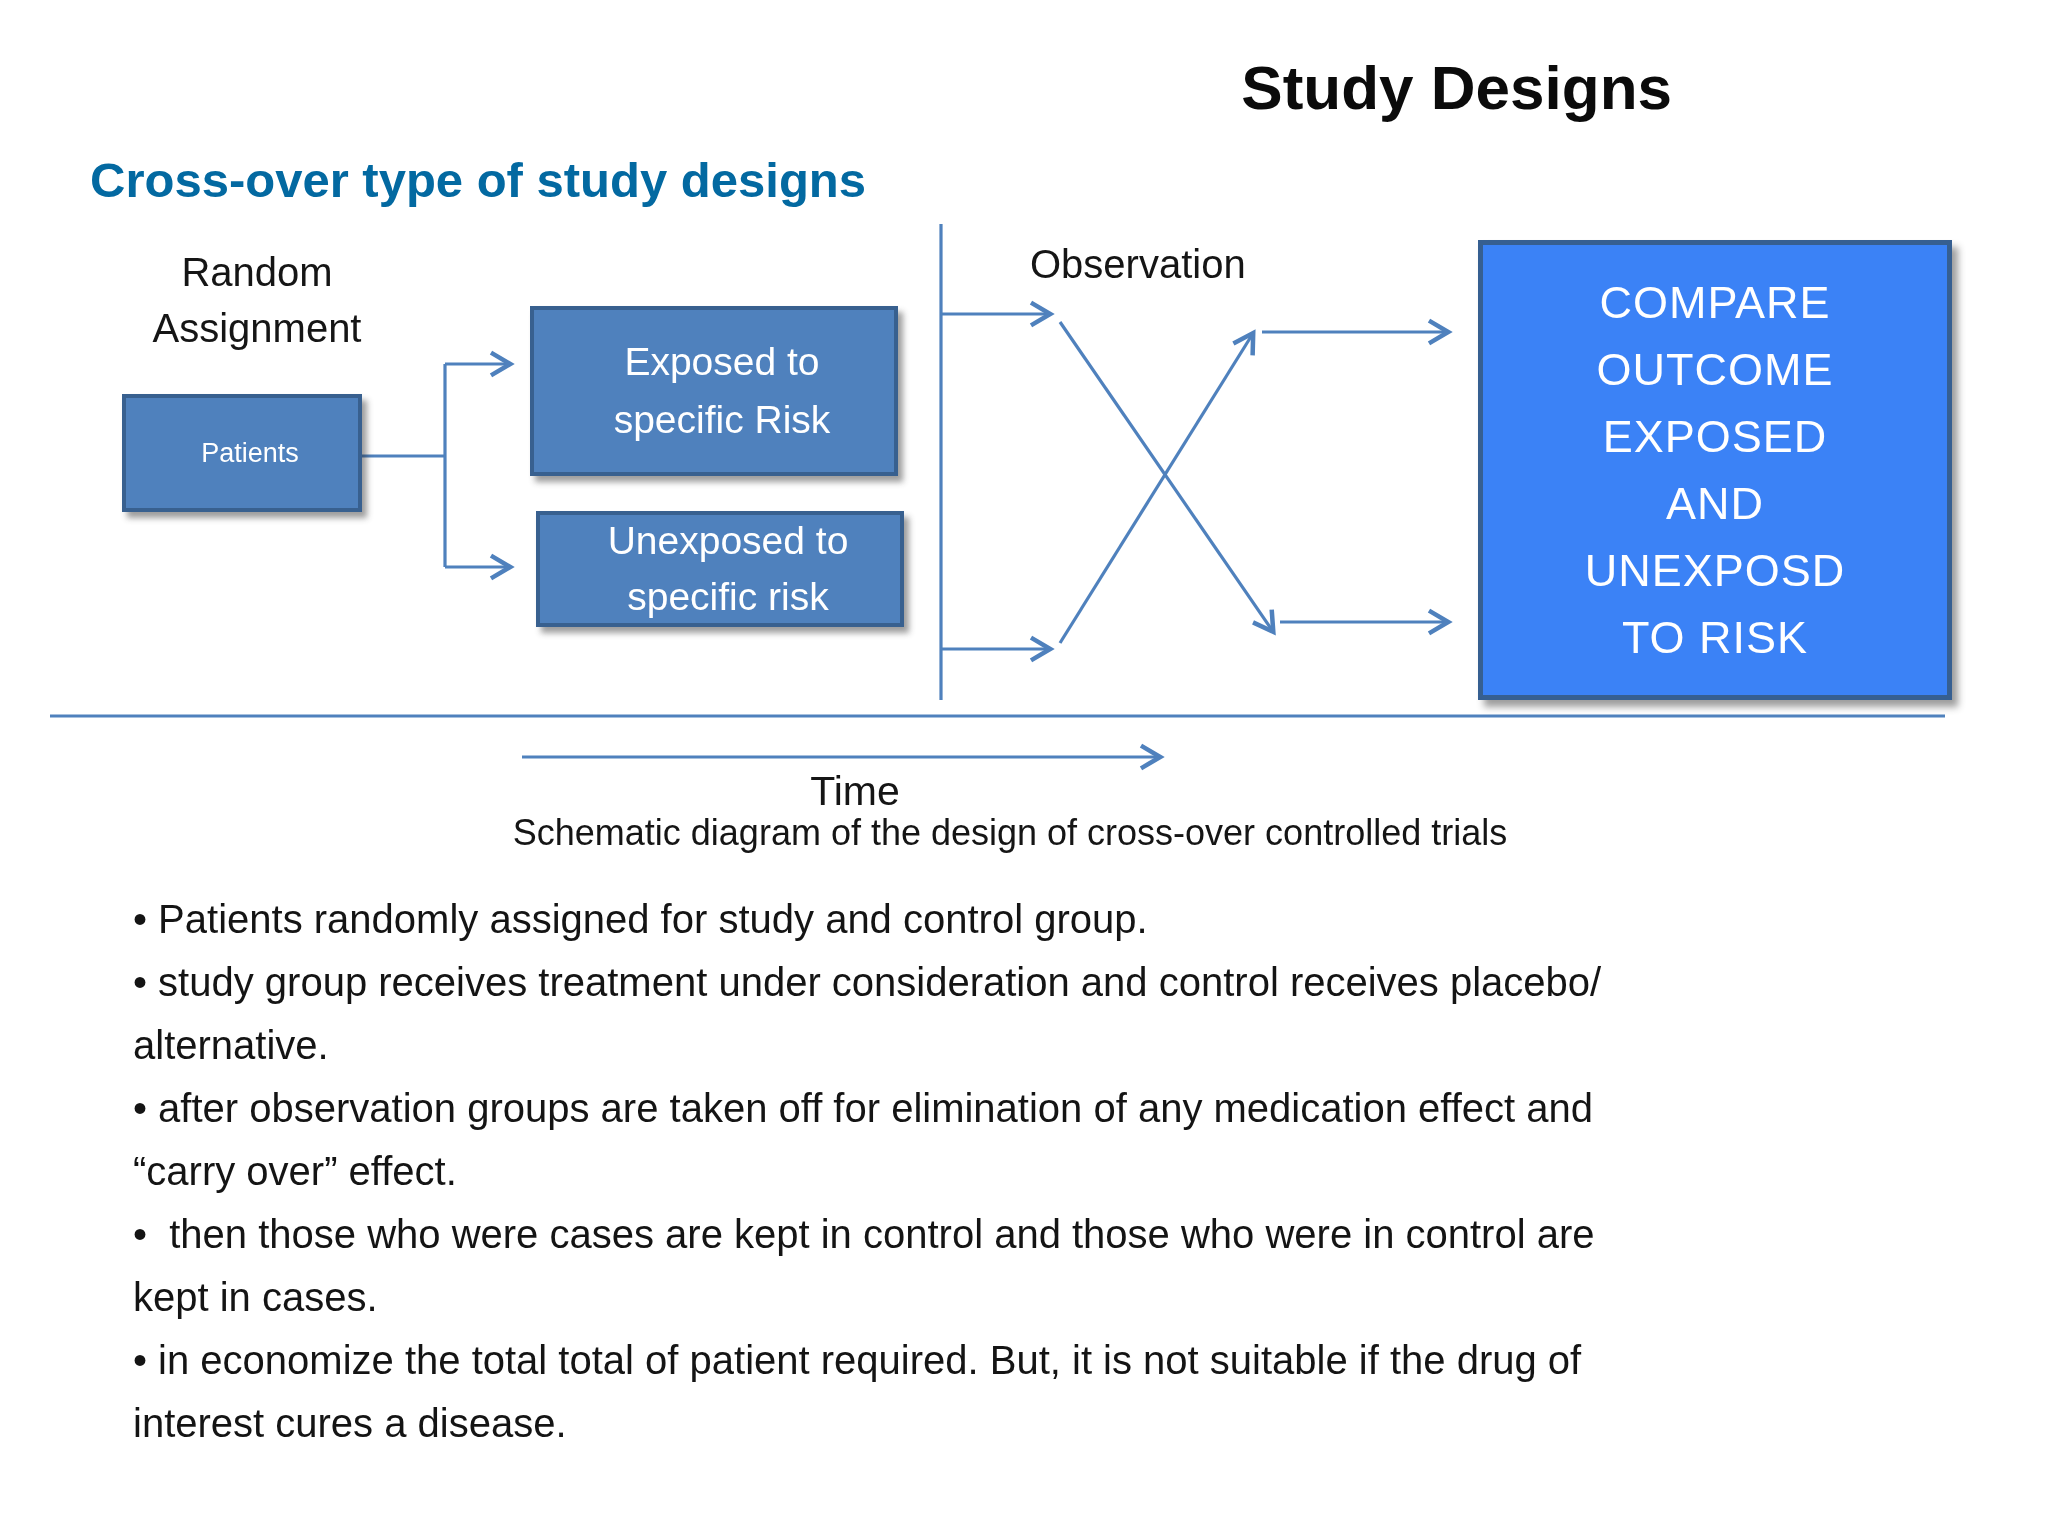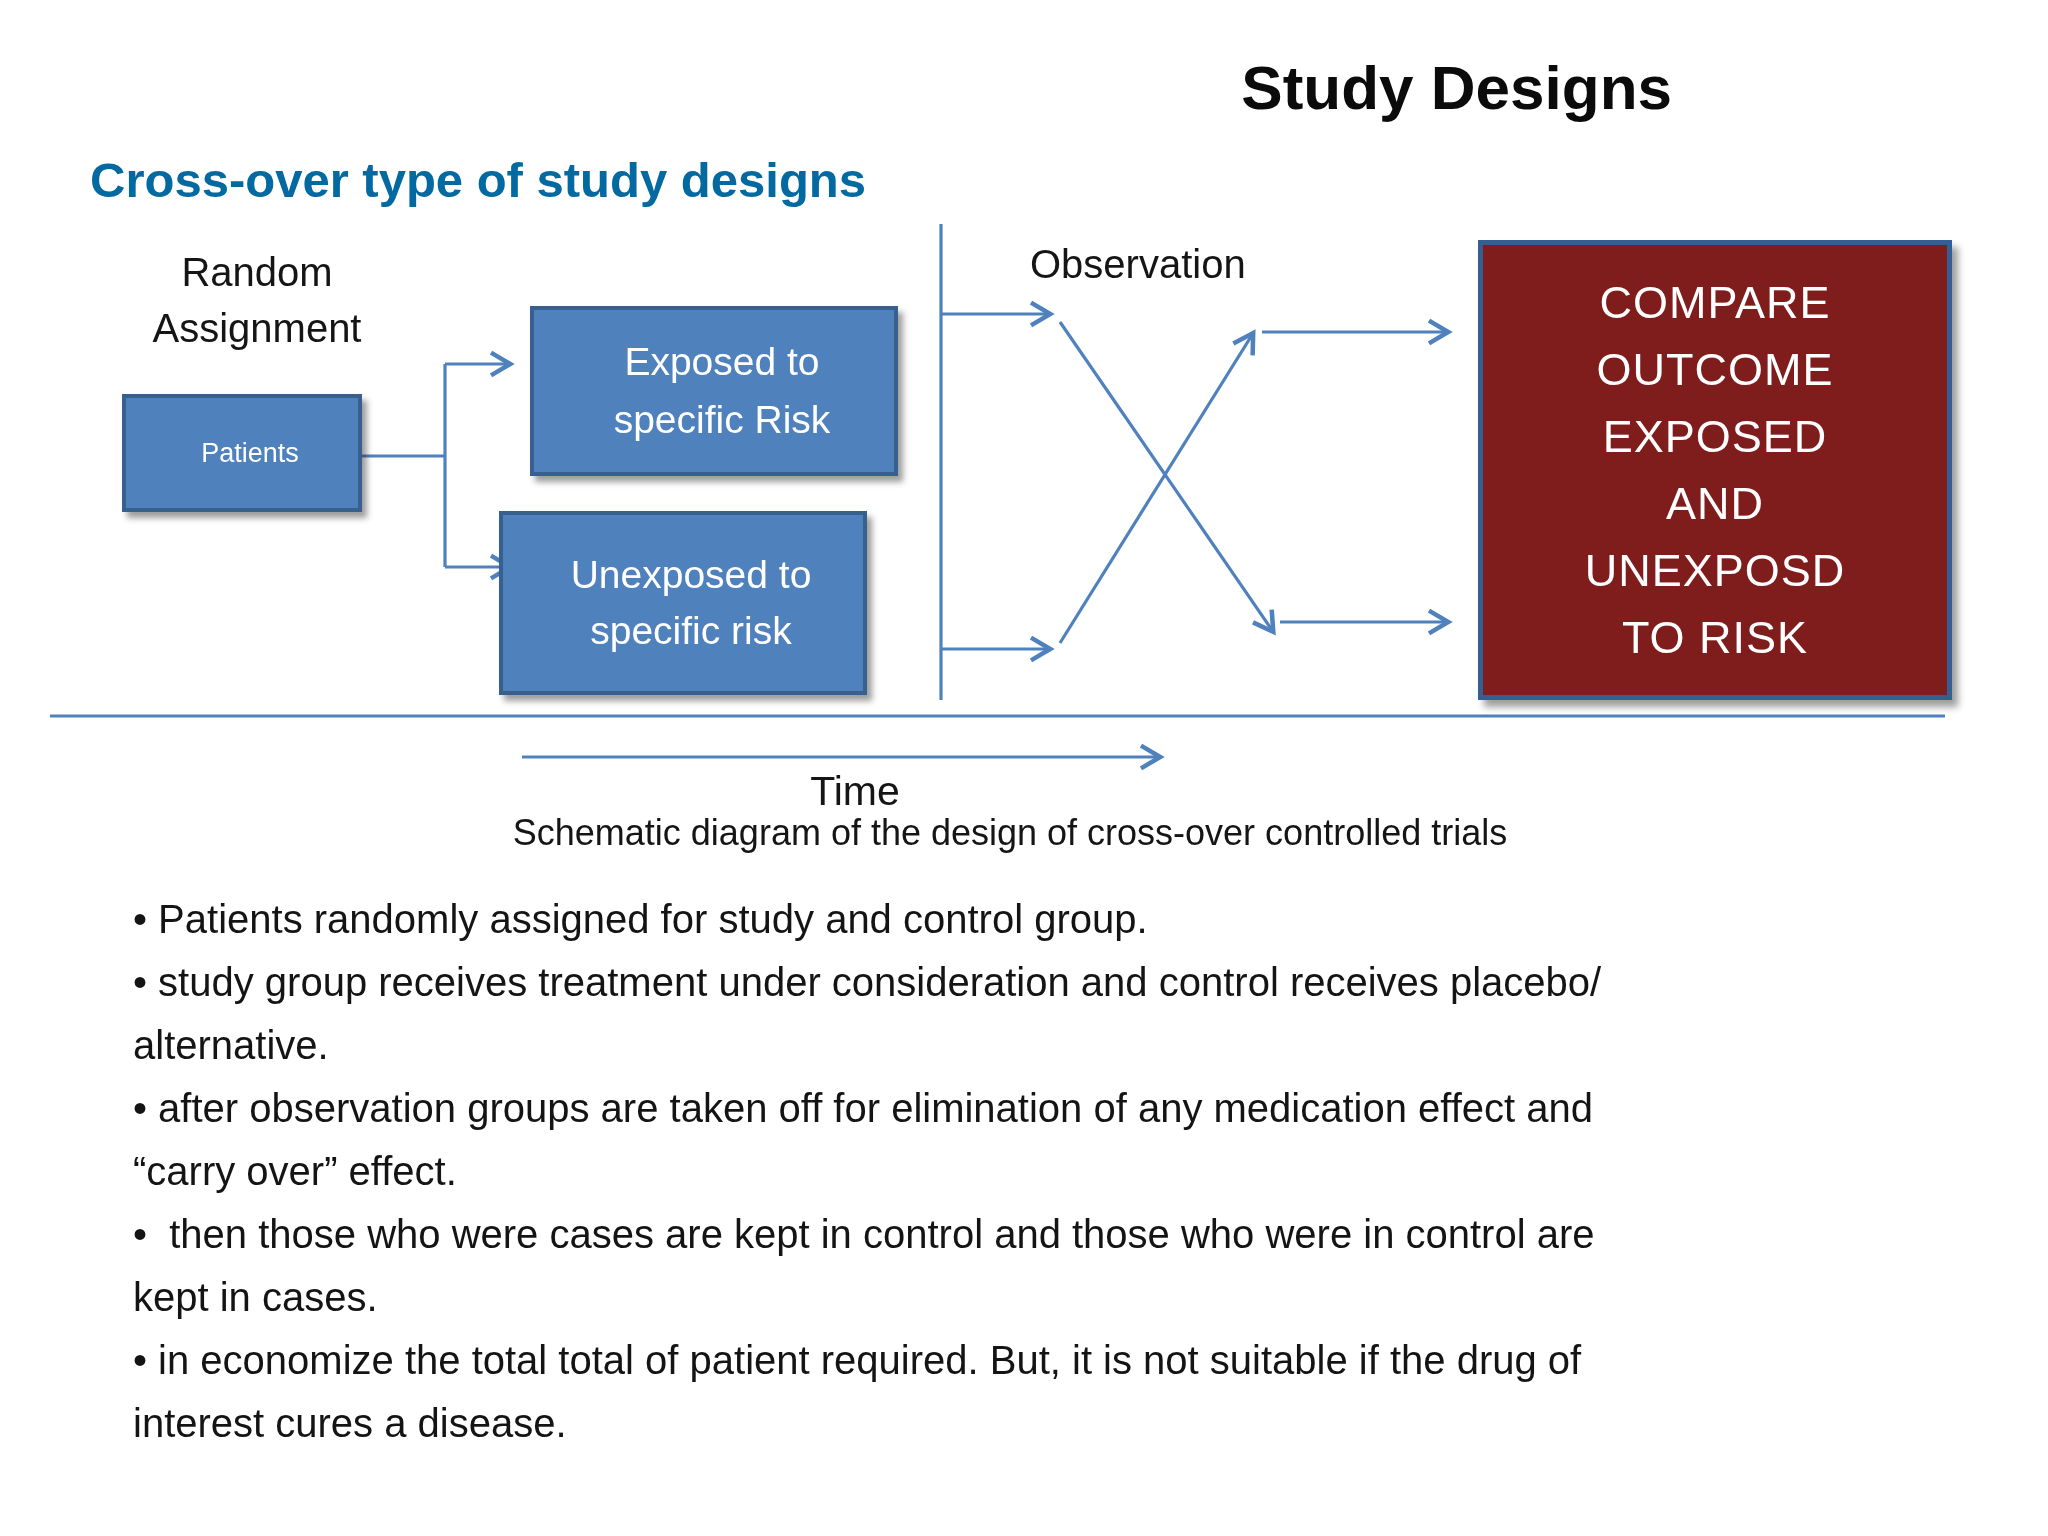--- a/index.html
+++ b/index.html
@@ -46,26 +46,26 @@
   }
   .patients-box {
     left: 122px; top: 394px; width: 240px; height: 118px;
     font-size: 27px;
   }
   .exposed-box {
     left: 530px; top: 306px; width: 368px; height: 170px;
     font-size: 39px; line-height: 58px;
   }
   .unexposed-box {
-    left: 499px; top: 511px; width: 368px; height: 184px;
+    left: 536px; top: 511px; width: 368px; height: 116px;
     font-size: 39px; line-height: 56px;
   }
   .compare-box {
     left: 1478px; top: 240px; width: 474px; height: 460px;
-    background: #7f1d1d;
+    background: #3b82f6;
     border: 5px solid #365f91;
     box-shadow: 6px 7px 7px rgba(40,40,40,0.45);
     box-sizing: border-box;
     color: #ffffff;
     display: flex; flex-direction: column;
     align-items: center; justify-content: center;
   }
   .compare-line {
     font-size: 45px; line-height: 67px; text-align: center;
     letter-spacing: 1px;

